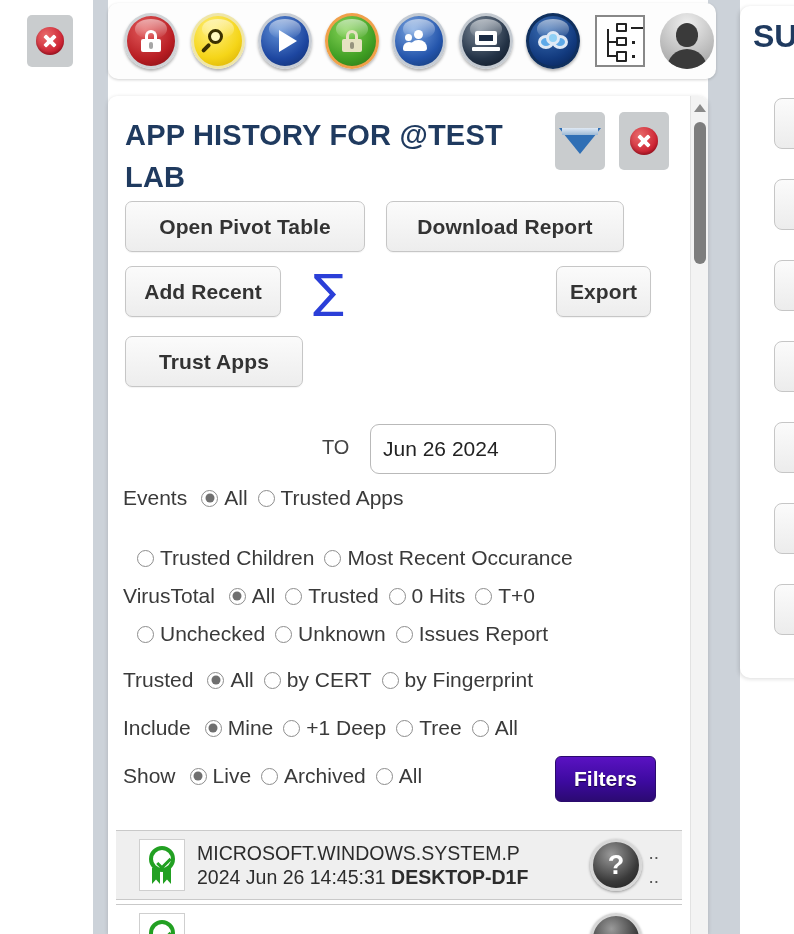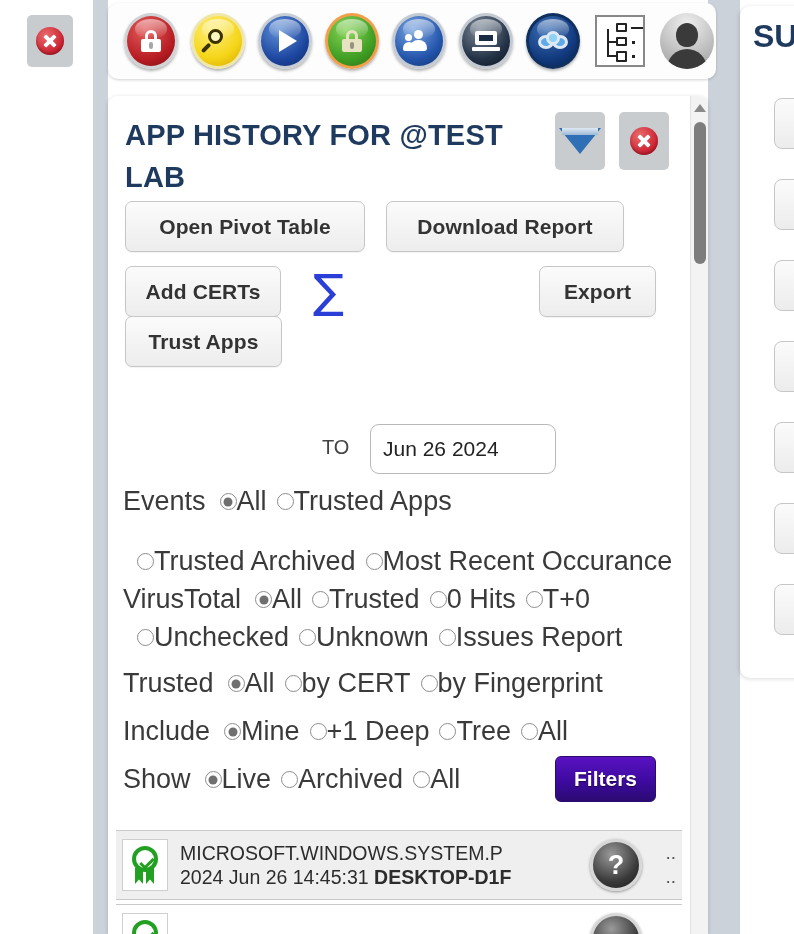--- a/index.html
+++ b/index.html
@@ -214,22 +214,22 @@
     font-size: 21px;
     font-weight: 700;
     display:flex; align-items:center; justify-content:center;
     cursor:pointer;
     box-shadow: 0 1px 1px rgba(0,0,0,.05);
     letter-spacing:.1px;
   }
   .btn-pivot    { left:17px;  top:105px; width:240px; height:51px; }
   .btn-download { left:278px; top:105px; width:238px; height:51px; }
   .btn-addcerts { left:17px;  top:170px; width:156px; height:51px; }
-  .btn-export   { left:431px; top:170px; width:117px; height:51px; }
-  .btn-trust    { left:17px;  top:220px; width:157px; height:51px; }
+  .btn-export   { left:448px; top:170px; width:95px; height:51px; }
+  .btn-trust    { left:17px;  top:240px; width:178px; height:51px; }
 
   .sigma-icon {
     position:absolute; left:205px; top:172px;
     width:44px; height:48px;
     color:#2b3fd8;
     font-size:46px; line-height:46px;
     font-family:"DejaVu Sans", sans-serif;
     cursor:pointer;
   }
 
@@ -245,26 +245,26 @@
   .date-from { left:17px;  width:186px; }
   .date-to   { left:262px; width:186px;text-align:right; }
   .date-sep {
     position:absolute; left:214px; top:340px;
     font-size:20px; color:#444;
   }
 
   
   .frow {
     position:absolute; left:15px; width:570px;
-    font-size:27px; color:#3a3a3a;
+    font-size:21px; color:#3a3a3a;
     display:flex; align-items:flex-start; flex-wrap:wrap;
     gap:0px 10px;
   }
   .frow-label { margin-right:4px; white-space:nowrap; }
-  .fopt { display:inline-flex; align-items:center; white-space:nowrap; }
+  .fopt { display:inline-flex; align-items:center; gap:6px; white-space:nowrap; }
   .radio {
     width:17px; height:17px; border-radius:50%;
     border:1.6px solid #8d8d8d; background:#fff;
     display:inline-block; position:relative; flex:0 0 17px;
   }
   .radio.on::after {
     content:""; position:absolute; left:50%; top:50%;
     width:9px;height:9px; border-radius:50%;
     background:#6f6f6f; transform:translate(-50%,-50%);
   }
@@ -291,21 +291,21 @@
 
   
   .list-wrap { position:absolute; left:8px; top:734px; right:8px; bottom:0; }
   .list-row {
     position:relative;
     height:70px;
     background:#efefef;
     border-top:1px solid #c9c9c9;
     border-bottom:1px solid #c9c9c9;
     display:flex; align-items:center;
-    padding:0 6px;
+    padding:0 23px;
     margin-bottom:4px;
     cursor:pointer;
   }
   .list-row.alt { background:#ffffff; }
   .cert-badge {
     width:46px; height:52px; flex:0 0 46px;
     border:1px solid #cfcfcf; background:#fff;
     display:flex; align-items:center; justify-content:center;
     position:relative;
   }
@@ -483,21 +483,21 @@
 
       <div class="hdr-btn funnel">
         <span class="funnel-glyph"></span>
       </div>
       <div class="hdr-btn close">
         <span class="icon-x-circle"></span>
       </div>
 
       <div class="btn btn-download">Download Report</div>
       <div class="btn btn-pivot">Open Pivot Table</div>
-      <div class="btn btn-addcerts">Add CERTs</div>
+      <div class="btn btn-addcerts">Add Recent</div>
       <div class="btn btn-export">Export</div>
       <div class="btn btn-trust">Trust Apps</div>
       <div class="sigma-icon">∑</div>
 
       <div class="date-sep">TO</div>
       <div class="date-field date-to">Jun 26 2024</div>
 
       <div class="frow row-events">
         <span class="frow-label">Events</span>
         <label class="fopt">
@@ -505,21 +505,21 @@
           <span>All</span>
         </label>
         <label class="fopt">
           <span class="radio"></span>
           <span>Trusted Apps</span>
         </label>
       </div>
       <div class="frow row-events2">
         <label class="fopt">
           <span class="radio"></span>
-          <span>Trusted Archived</span>
+          <span>Trusted Children</span>
         </label>
         <label class="fopt">
           <span class="radio"></span>
           <span>Most Recent Occurance</span>
         </label>
       </div>
 
       <div class="frow row-vt">
         <span class="frow-label">VirusTotal</span>
         <label class="fopt">

